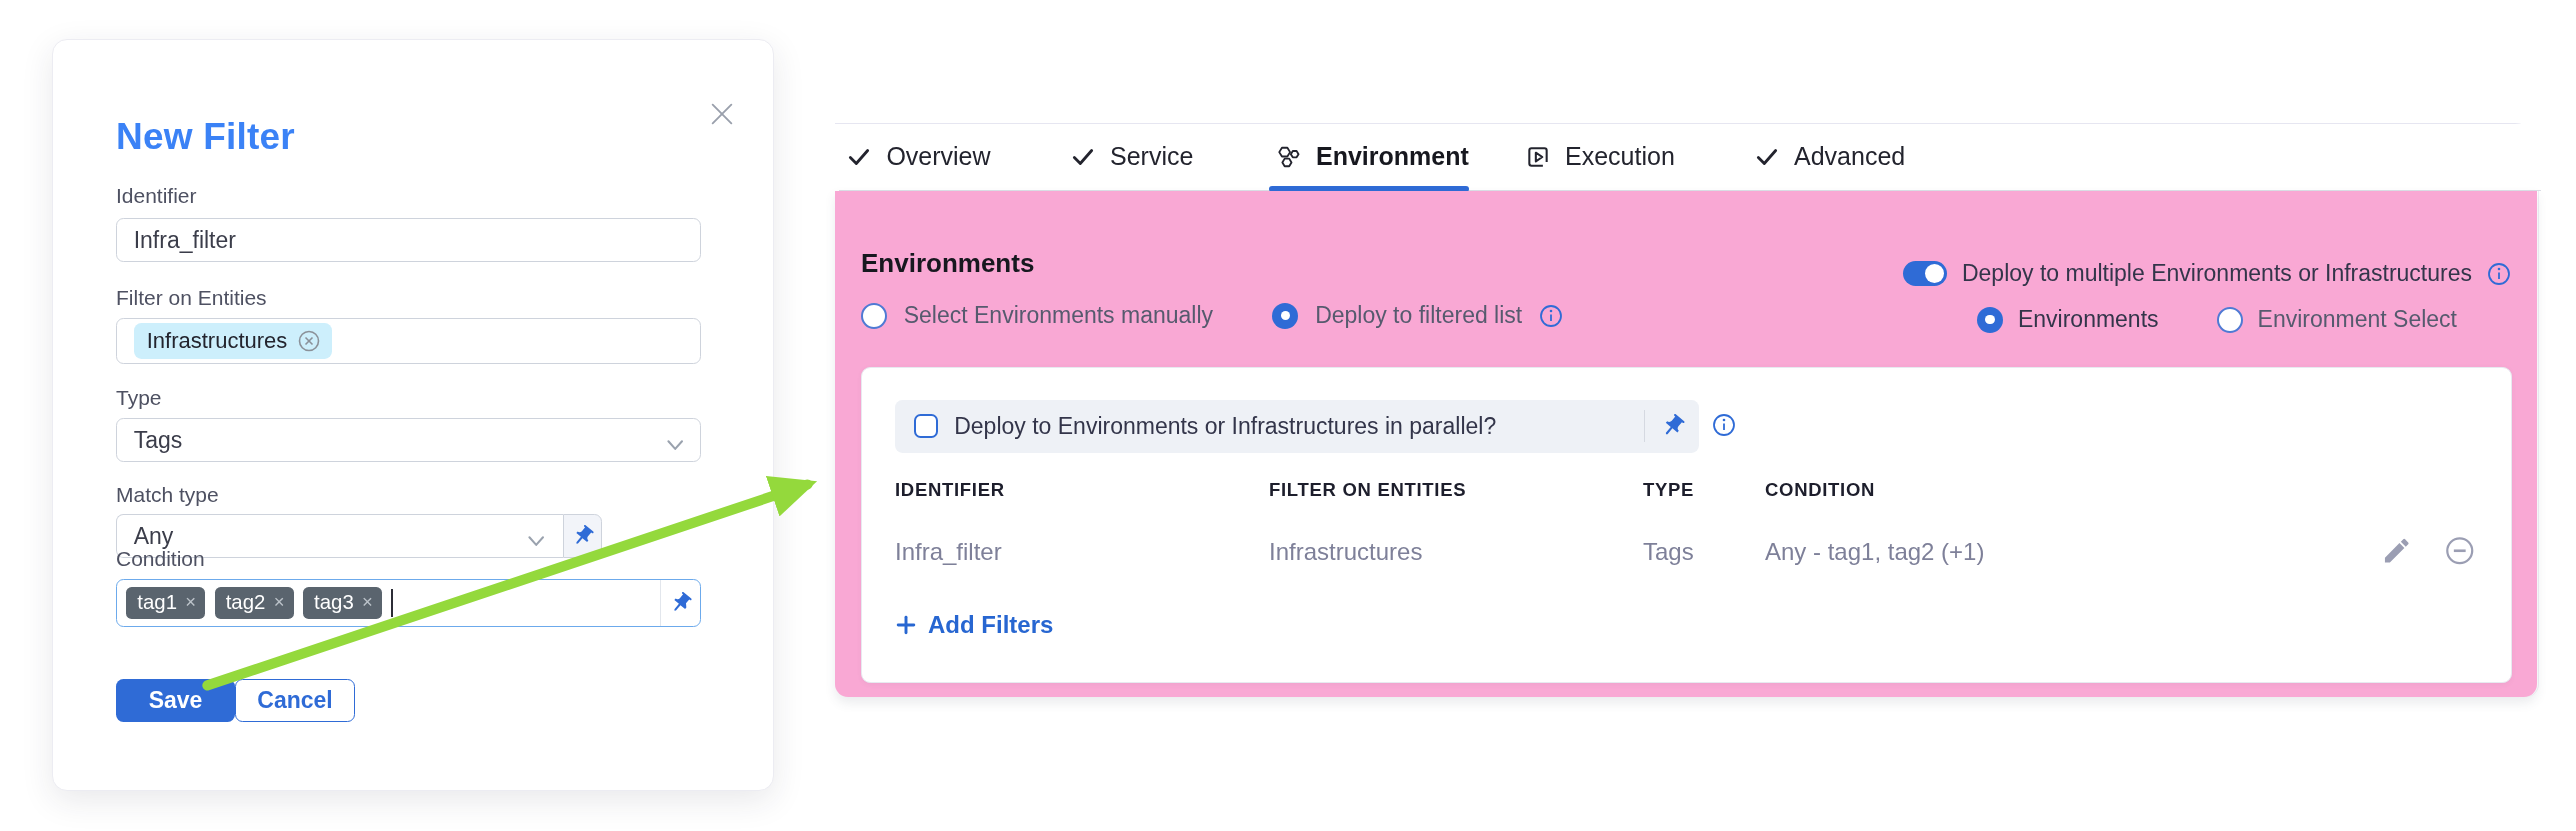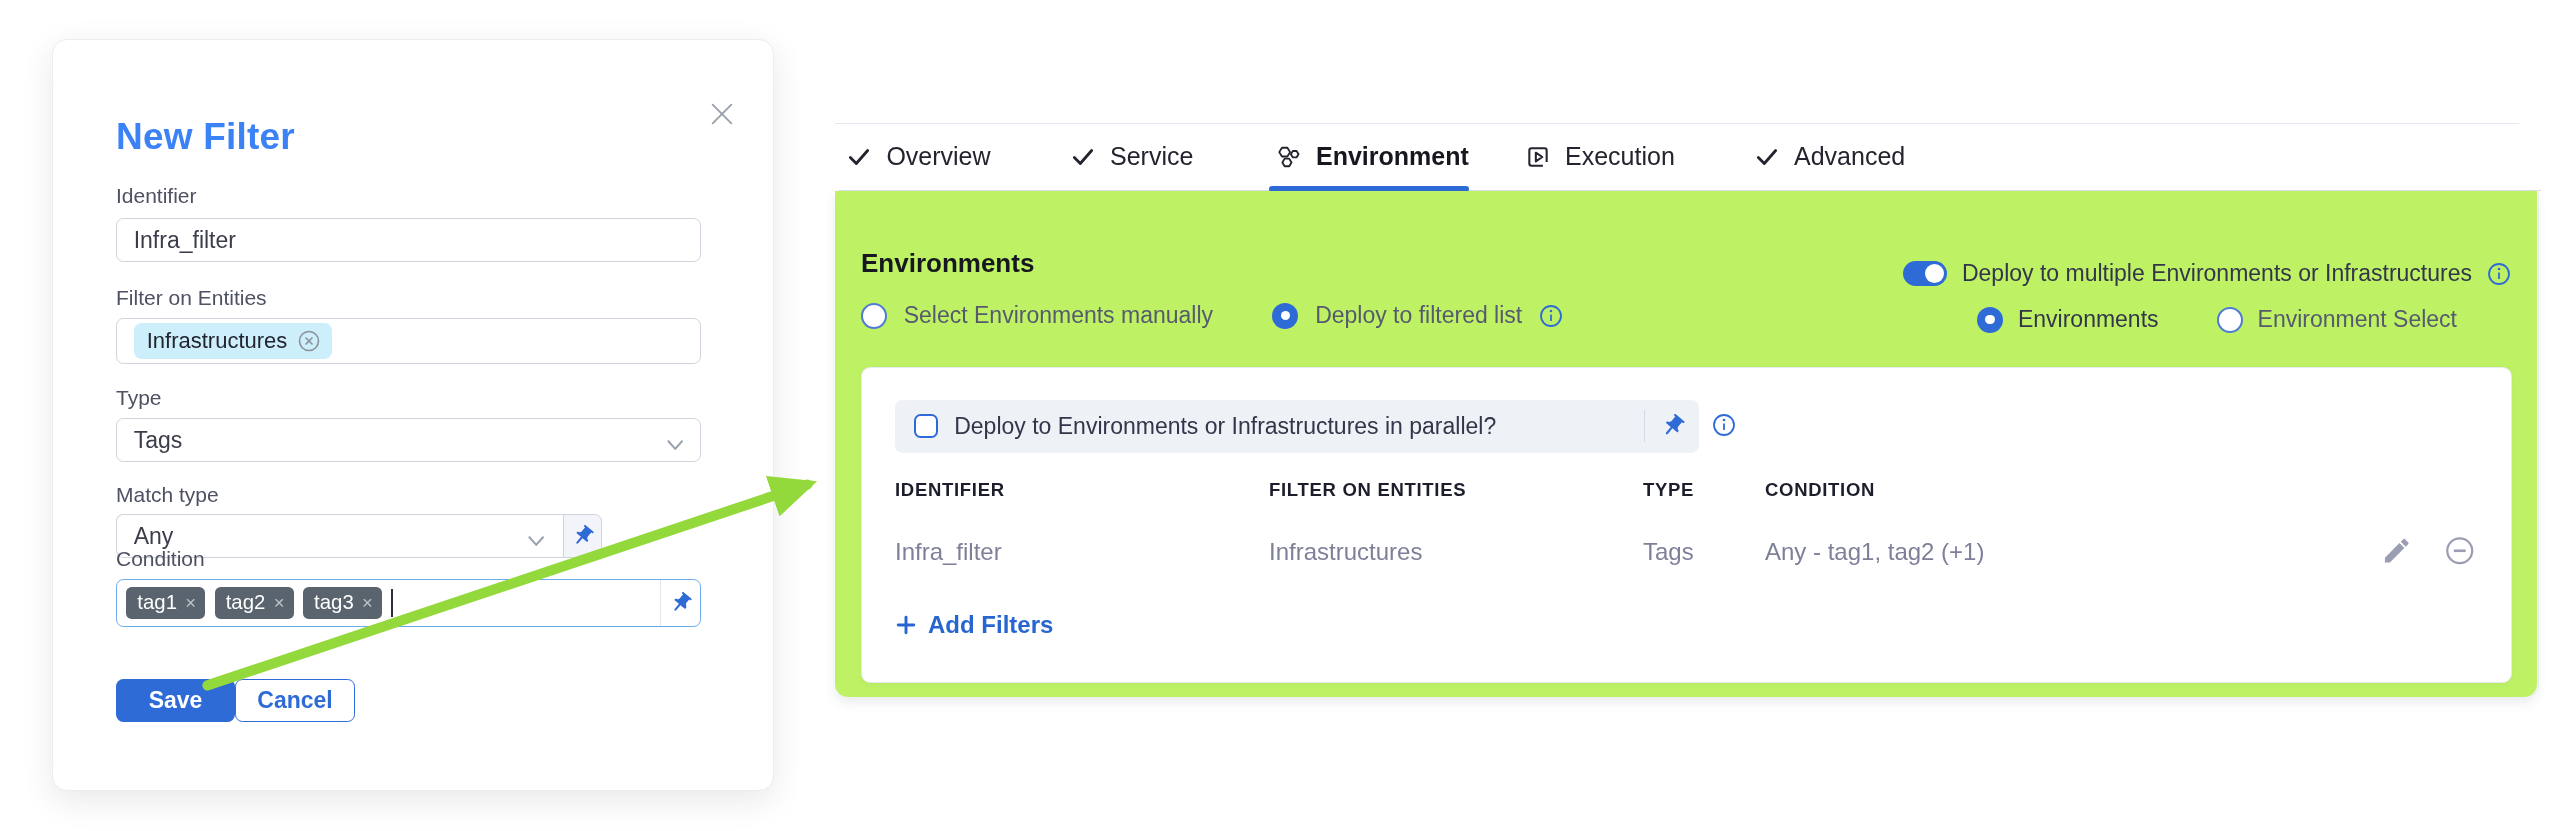--- a/index.html
+++ b/index.html
@@ -35,21 +35,21 @@
   .seg-pin { width:39px; border:1.4px solid #ced3dc; border-radius:0 7.4px 7.4px 0; background:#f2f4f9; display:flex; align-items:center; justify-content:center; }
   .pin-icon { width:24px; height:24px; color:#2f6bd6; }
   .cond-field {
     position:absolute; left:63px; width:585px; height:48px;
     border:1.9px solid #6caaec; border-radius:7.4px; background:#fff;
     display:flex; align-items:stretch; overflow:hidden;
   }
   .cond-main { flex:1; display:flex; align-items:center; gap:9.3px; padding:0 9.3px; }
   .cond-pin { width:40px; border-left:1.4px solid #e2e6ec; display:flex; align-items:center; justify-content:center; }
   .chip-dark {
-    display:inline-flex; align-items:flex-end; gap:8.3px;
+    display:inline-flex; align-items:flex-start; gap:8.3px;
     background:#5a646e; border-radius:5.6px; padding:3.7px 9.3px 4.6px 11px;
     font-size:20.4px; color:#ffffff;
   }
   .chip-dark .x { color:#bcc3ca; font-size:18.5px; }
   .caret { width:1.9px; height:28px; background:#2c2d36; }
   .btn-save {
     position:absolute; left:63px; top:639px; width:119px; height:43px;
     background:#2f6bd6; border:none; border-radius:7.4px; color:#fff;
     font-size:23px; font-weight:700; font-family:"Liberation Sans",sans-serif; cursor:pointer;
   }
@@ -66,21 +66,21 @@
     border-top-right-radius:24px; border-bottom-right-radius:13px;
   }
   .tabbar { position:absolute; left:4px; top:0; width:1702px; height:67px; background:#fff; border-bottom:1.9px solid #dcdfe6; }
   .tab { position:absolute; top:0; height:65px; display:flex; align-items:center; gap:14px; font-size:25px; color:#23242e; cursor:pointer; }
   .tab .ticon { width:26px; height:26px; color:#23242e; display:flex; align-items:center; }
   .tab.active { font-weight:700; color:#17181f; }
   .tab-underline { position:absolute; left:430px; bottom:-1.9px; width:200px; height:5.6px; background:#2f6bd6; border-radius:3.7px; }
 
   .panel {
     position:absolute; left:0; top:67px; width:1702px; height:506px;
-    background:#bef264; border-bottom-left-radius:13px; border-bottom-right-radius:13px;
+    background:#f9a8d4; border-bottom-left-radius:13px; border-bottom-right-radius:13px;
     box-shadow:0 5.6px 11px rgba(60,70,90,0.10);
   }
   .env-heading { position:absolute; left:26px; top:57px; font-size:26px; font-weight:700; color:#17181f; }
   .radio-row { position:absolute; display:flex; align-items:center; gap:16.7px; font-size:23px; color:#565a6e; }
   .radio { width:26px; height:26px; border-radius:50%; background:#fff; border:2.3px solid #4f7ad4; flex:0 0 auto; cursor:pointer; }
   .radio.selected { background:#2f6bd6; border:none; position:relative; }
   .radio.selected::after { content:""; position:absolute; left:8.3px; top:8.3px; width:9.3px; height:9.3px; border-radius:50%; background:#fff; }
   .info-icon { width:24px; height:24px; color:#2f6bd6; flex:0 0 auto; cursor:pointer; }
   .toggle { width:44px; height:25px; border-radius:13px; background:#2f6bd6; position:relative; flex:0 0 auto; cursor:pointer; }
   .toggle::after { content:""; position:absolute; right:2.8px; top:2.8px; width:19.4px; height:19.4px; border-radius:50%; background:#fff; }

